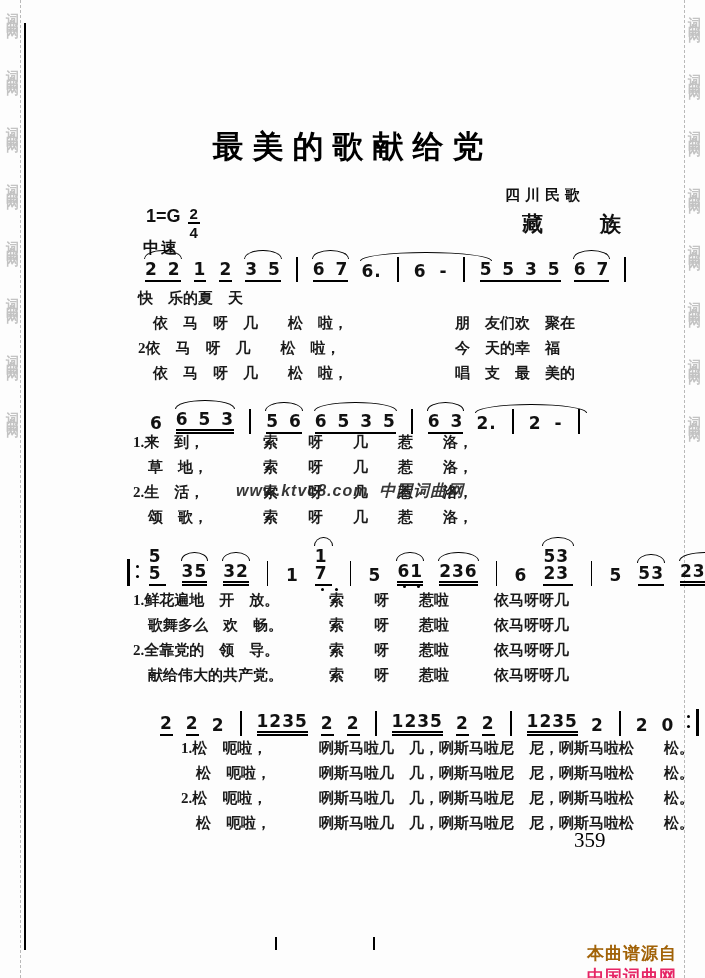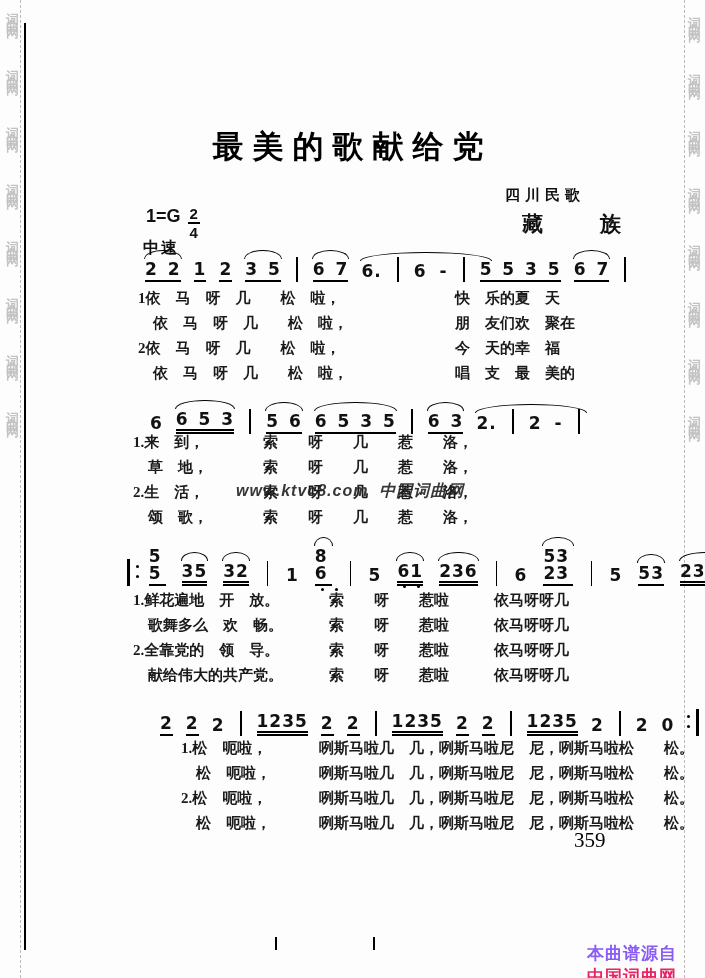--- a/index.html
+++ b/index.html
@@ -72,21 +72,21 @@
 
   
   #wm-url{position:absolute;left:236px;top:481px;font-size:16px;font-weight:bold;color:#222;opacity:.9;letter-spacing:1px;white-space:pre;font-style:italic;}
 
   
   #pagenum{position:absolute;left:574px;top:828px;font-size:21px;
     font-family:"Liberation Serif","DejaVu Serif",serif;color:#000;}
   .tick{position:absolute;width:1.5px;height:13px;background:#000;top:937px;}
   #tick1{left:275px;} #tick2{left:373px;}
   #footer{position:absolute;top:922px;left:0;right:28px;text-align:right;font-size:17px;font-weight:bold;white-space:pre;}
-  #footer .prefix{color:#8b5cf6;letter-spacing:1px;}
+  #footer .prefix{color:#a16207;letter-spacing:1px;}
   #footer .brand{color:#e62565;letter-spacing:1px;margin-left:20px;text-decoration:none;}
 </style>
 </head>
 <body>
 
 <div id="wm-left" class="wm-col">
     <span class="wm-group">词曲网</span>
     <span class="wm-group">词曲网</span>
     <span class="wm-group">词曲网</span>
     <span class="wm-group">词曲网</span>
@@ -151,21 +151,21 @@
     <span class="note">-</span>
     <span class="bar"></span>
   </div>
 <div id="music3" class="music">
     <span class="lrep"></span>
     <span class="note u1">5 5</span>
     <span class="note u2 arc">35</span>
     <span class="note u2 arc">32</span>
     <span class="bar"></span>
     <span class="note">1</span>
-    <span class="note u1 arc lo">8 6</span>
+    <span class="note u1 arc lo">1 7</span>
     <span class="bar"></span>
     <span class="note">5</span>
     <span class="note u2 arc lo">61</span>
     <span class="note u2 arc">236</span>
     <span class="bar"></span>
     <span class="note">6</span>
     <span class="note u1 arc">53 23</span>
     <span class="bar"></span>
     <span class="note">5</span>
     <span class="note u1 arc">53</span>
@@ -187,21 +187,21 @@
     <span class="bar"></span>
     <span class="note u2">1235</span>
     <span class="note">2</span>
     <span class="bar"></span>
     <span class="note">2</span>
     <span class="note">0</span>
     <span class="rrep"></span>
   </div>
 
 <div id="lyr1" class="lyr">
-    <div class="row"><span class="l">1依　马　呀　几　　松　啦，</span><span class="r">快　乐的夏　天</span></div>
+    <div class="row"><span class="r">快　乐的夏　天</span></div>
     <div class="row"><span class="l">　依　马　呀　几　　松　啦，</span><span class="r">朋　友们欢　聚在</span></div>
     <div class="row"><span class="l">2依　马　呀　几　　松　啦，</span><span class="r">今　天的幸　福</span></div>
     <div class="row"><span class="l">　依　马　呀　几　　松　啦，</span><span class="r">唱　支　最　美的</span></div>
   </div>
 <div id="lyr2" class="lyr">
     <div class="row"><span class="l">1.来　到，</span><span class="r">索　　呀　　几　　惹　　洛，</span></div>
     <div class="row"><span class="l">　草　地，</span><span class="r">索　　呀　　几　　惹　　洛，</span></div>
     <div class="row"><span class="l">2.生　活，</span><span class="r">索　　呀　　几　　惹　　洛，</span></div>
     <div class="row"><span class="l">　颂　歌，</span><span class="r">索　　呀　　几　　惹　　洛，</span></div>
   </div>

